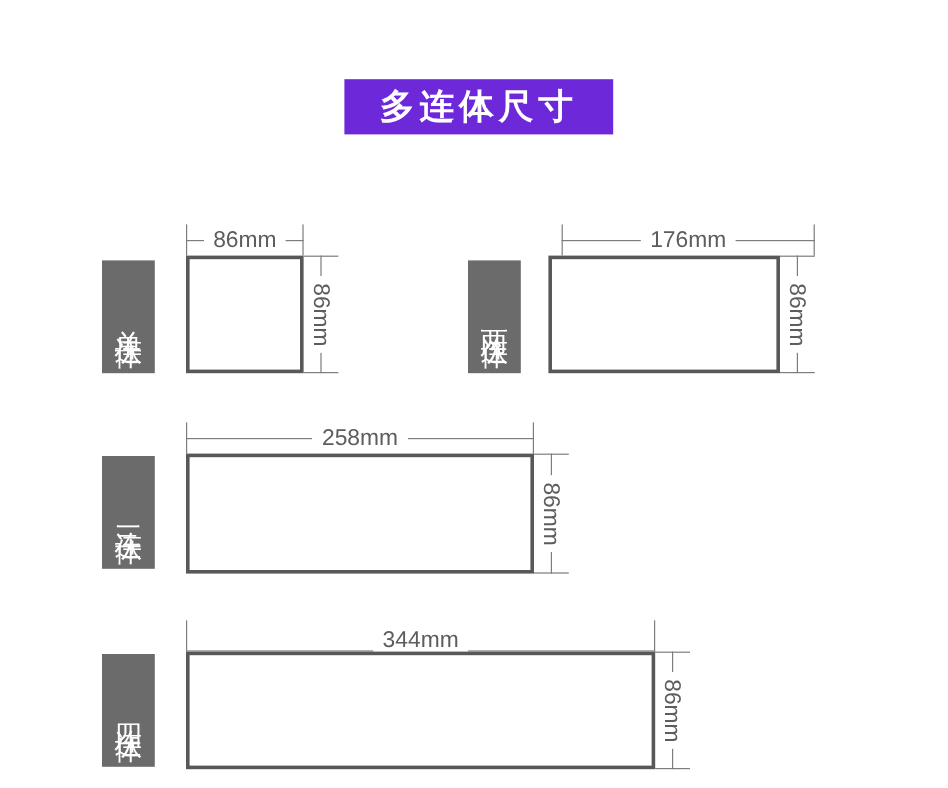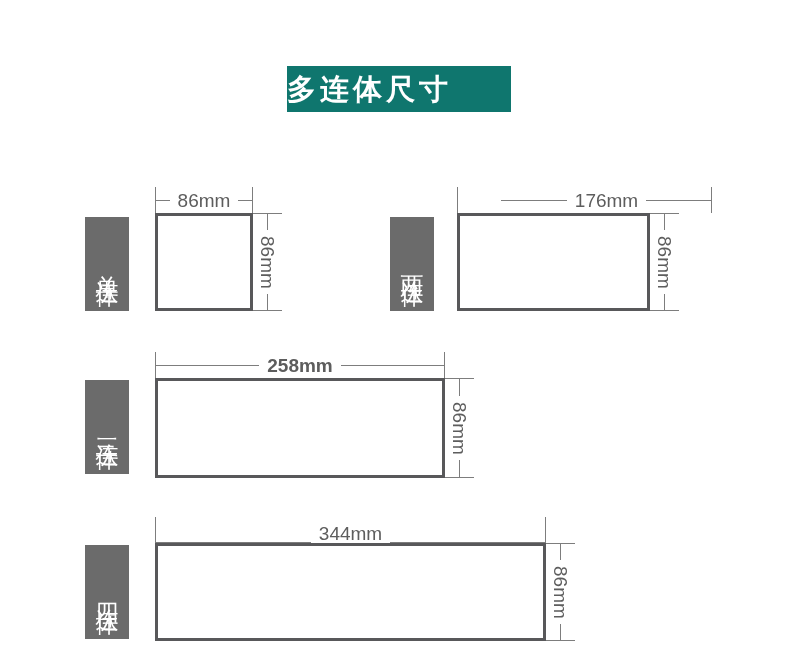--- a/index.html
+++ b/index.html
@@ -8,22 +8,22 @@
     background: #ffffff;
     position: relative;
     overflow: hidden;
     font-family: "Liberation Sans", "DejaVu Sans", sans-serif;
   }
   .abs { position: absolute; }
 
   
   .banner {
     left: 287px; top: 66px; width: 224px; height: 46px;
-    background: #0f766e;
-    display: flex; align-items: center; justify-content: flex-start;
+    background: #6d28d9;
+    display: flex; align-items: center; justify-content: center;
   }
   .banner-text {
     color: #ffffff; font-size: 29px; font-weight: bold;
     letter-spacing: 4px; line-height: 1;
   }
 
   
   .label-box {
     width: 44px; height: 94px;
     background: #6b6b6b;
@@ -100,42 +100,42 @@
     <span class="dim-text-v">86mm</span>
     <span class="vline"></span>
   </div>
   <span class="ext e-bottom"></span>
 </div>
 
 <div class="abs label-box" style="left:390px; top:217px;">
   <span>两连体</span>
 </div>
 <div class="abs rect" style="left:457px; top:213px; width:193px; height:98px;"></div>
-<div class="abs dim-top" style="left:457px; top:187px; width:211px;padding-left:44px;">
+<div class="abs dim-top" style="left:468px; top:187px; width:211px;">
   <span class="tick t-left"></span>
   <span class="dline"></span>
   <span class="dim-text">176mm</span>
   <span class="dline"></span>
   <span class="tick t-right"></span>
 </div>
 <div class="abs dim-right" style="left:650px; top:213px; height:98px;">
   <span class="ext e-top"></span>
   <div class="vcol">
     <span class="vline"></span>
     <span class="dim-text-v">86mm</span>
     <span class="vline"></span>
   </div>
   <span class="ext e-bottom"></span>
 </div>
 
 <div class="abs label-box" style="left:85px; top:380px;">
   <span>三连体</span>
 </div>
 <div class="abs rect" style="left:155px; top:378px; width:290px; height:100px;"></div>
-<div class="abs dim-top" style="left:155px; top:352px; width:290px;font-weight:bold;">
+<div class="abs dim-top" style="left:155px; top:352px; width:290px;">
   <span class="tick t-left"></span>
   <span class="dline"></span>
   <span class="dim-text">258mm</span>
   <span class="dline"></span>
   <span class="tick t-right"></span>
 </div>
 <div class="abs dim-right" style="left:445px; top:378px; height:100px;">
   <span class="ext e-top"></span>
   <div class="vcol">
     <span class="vline"></span>

